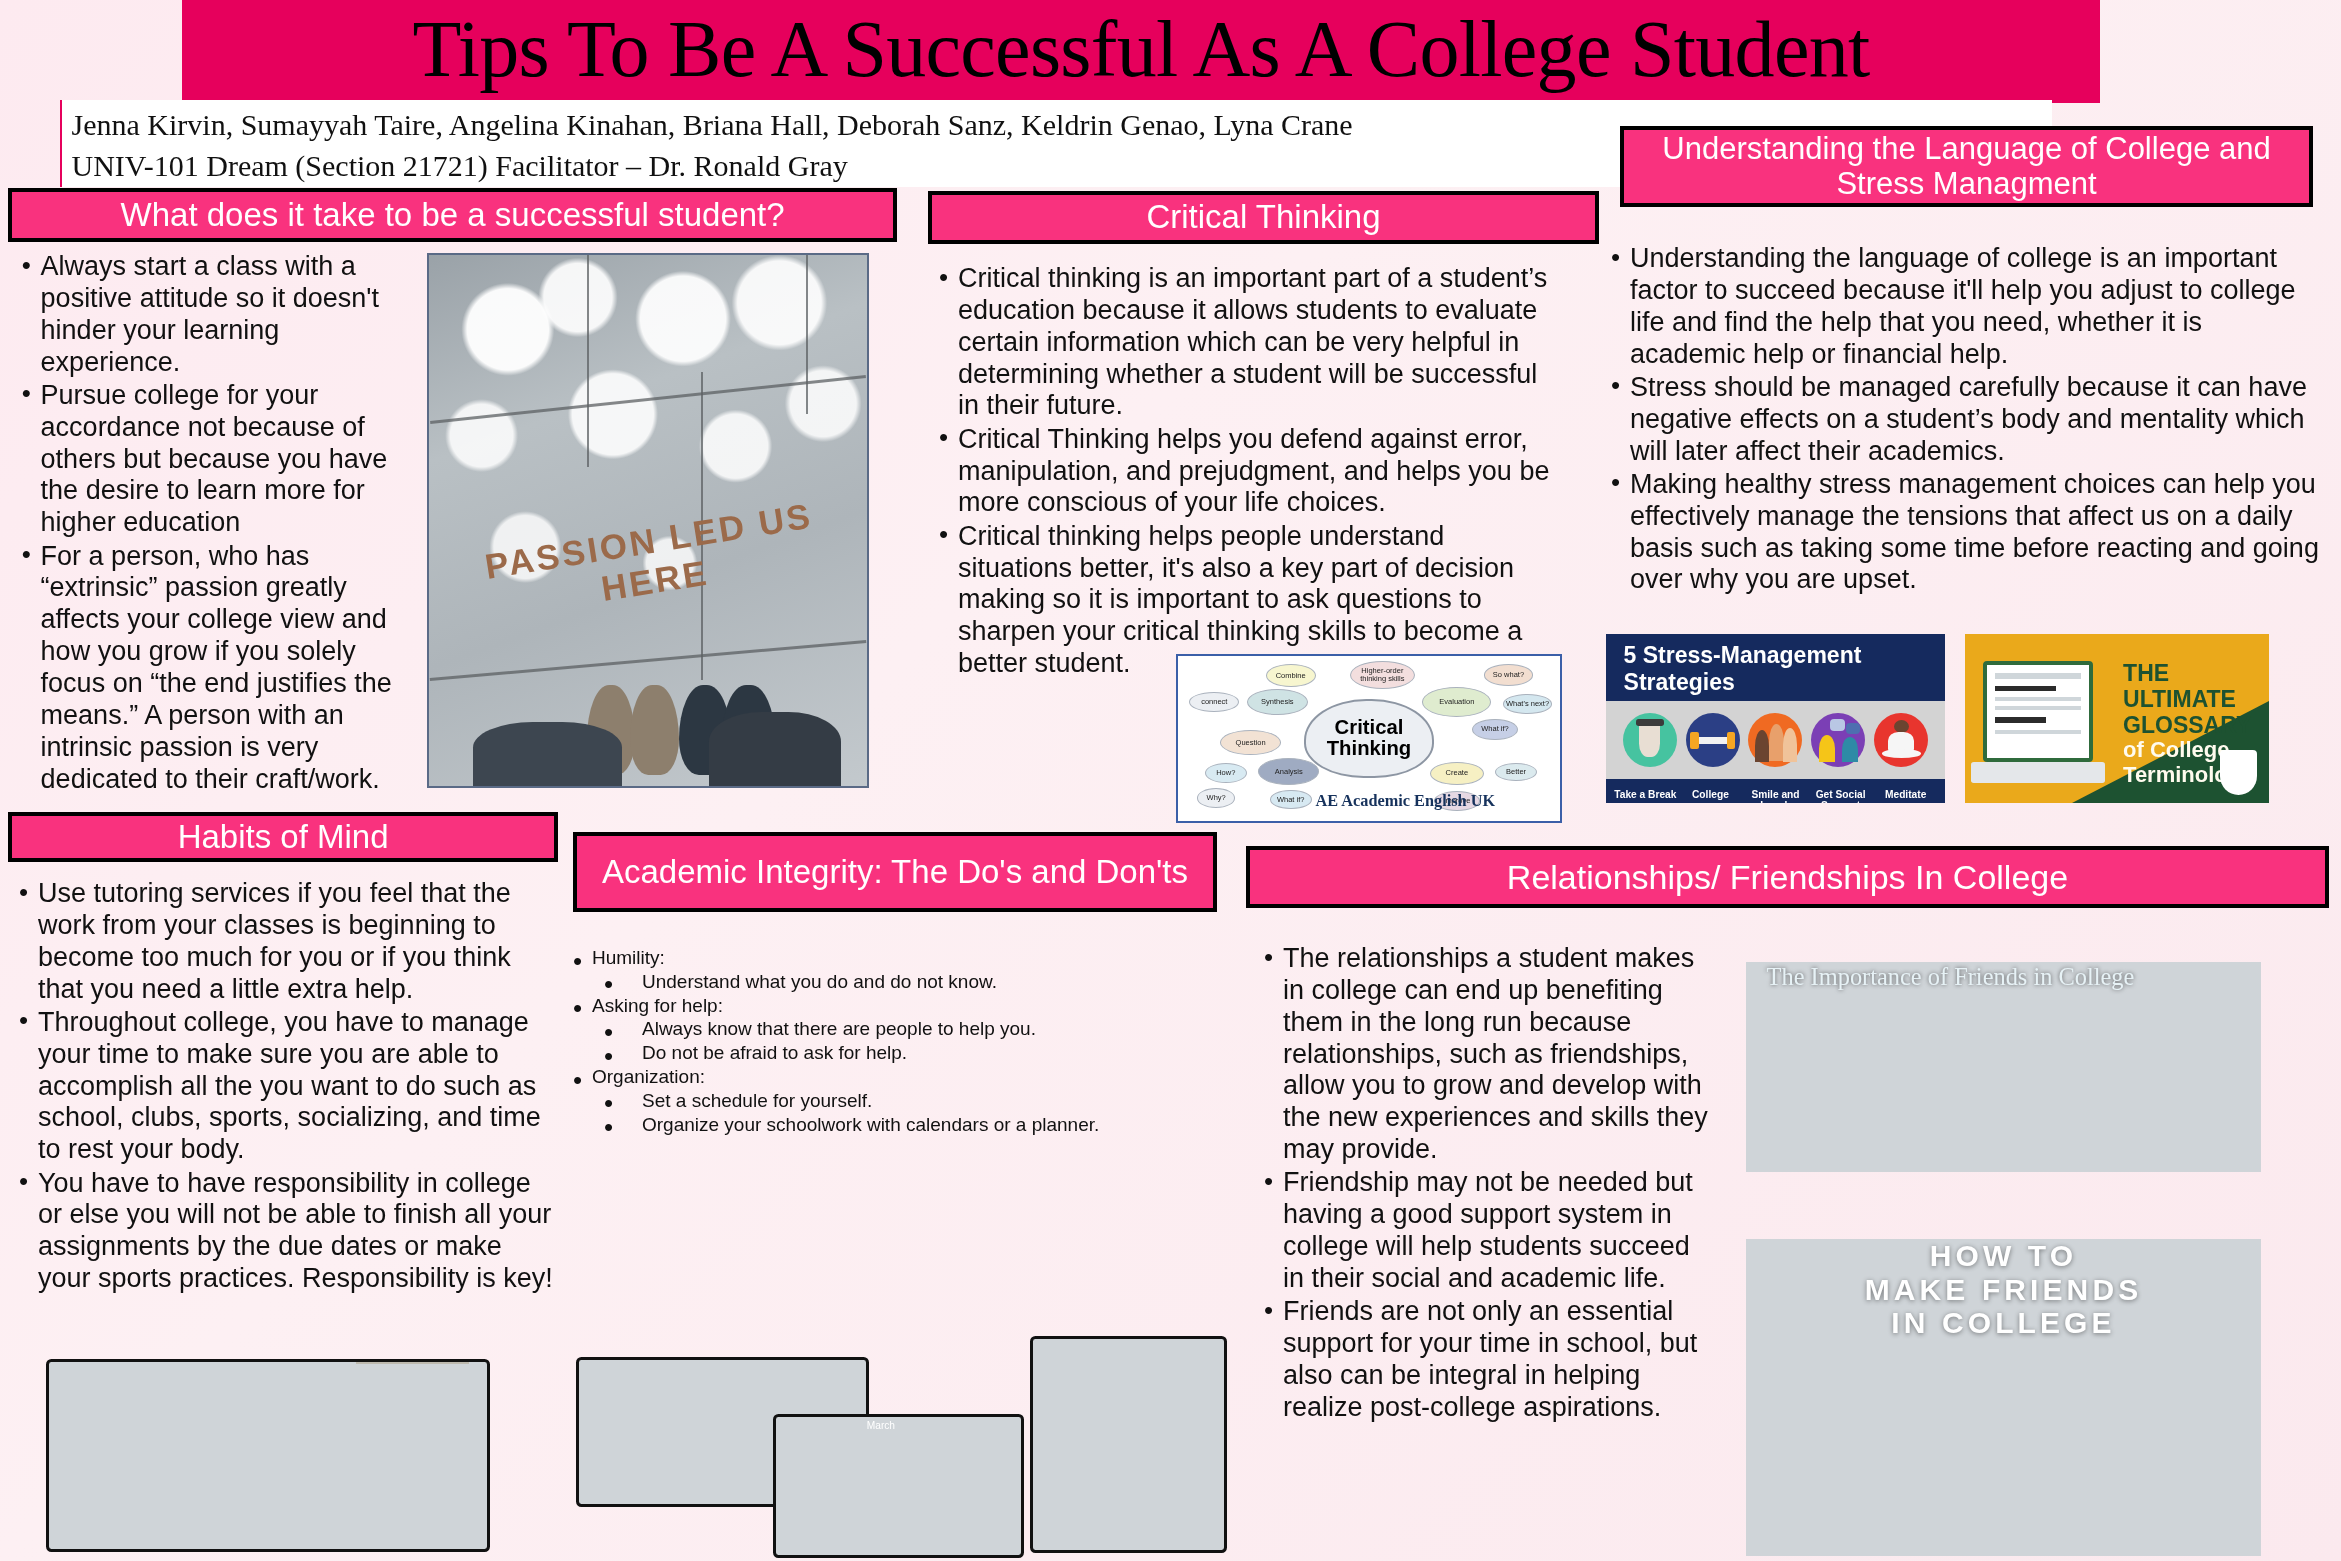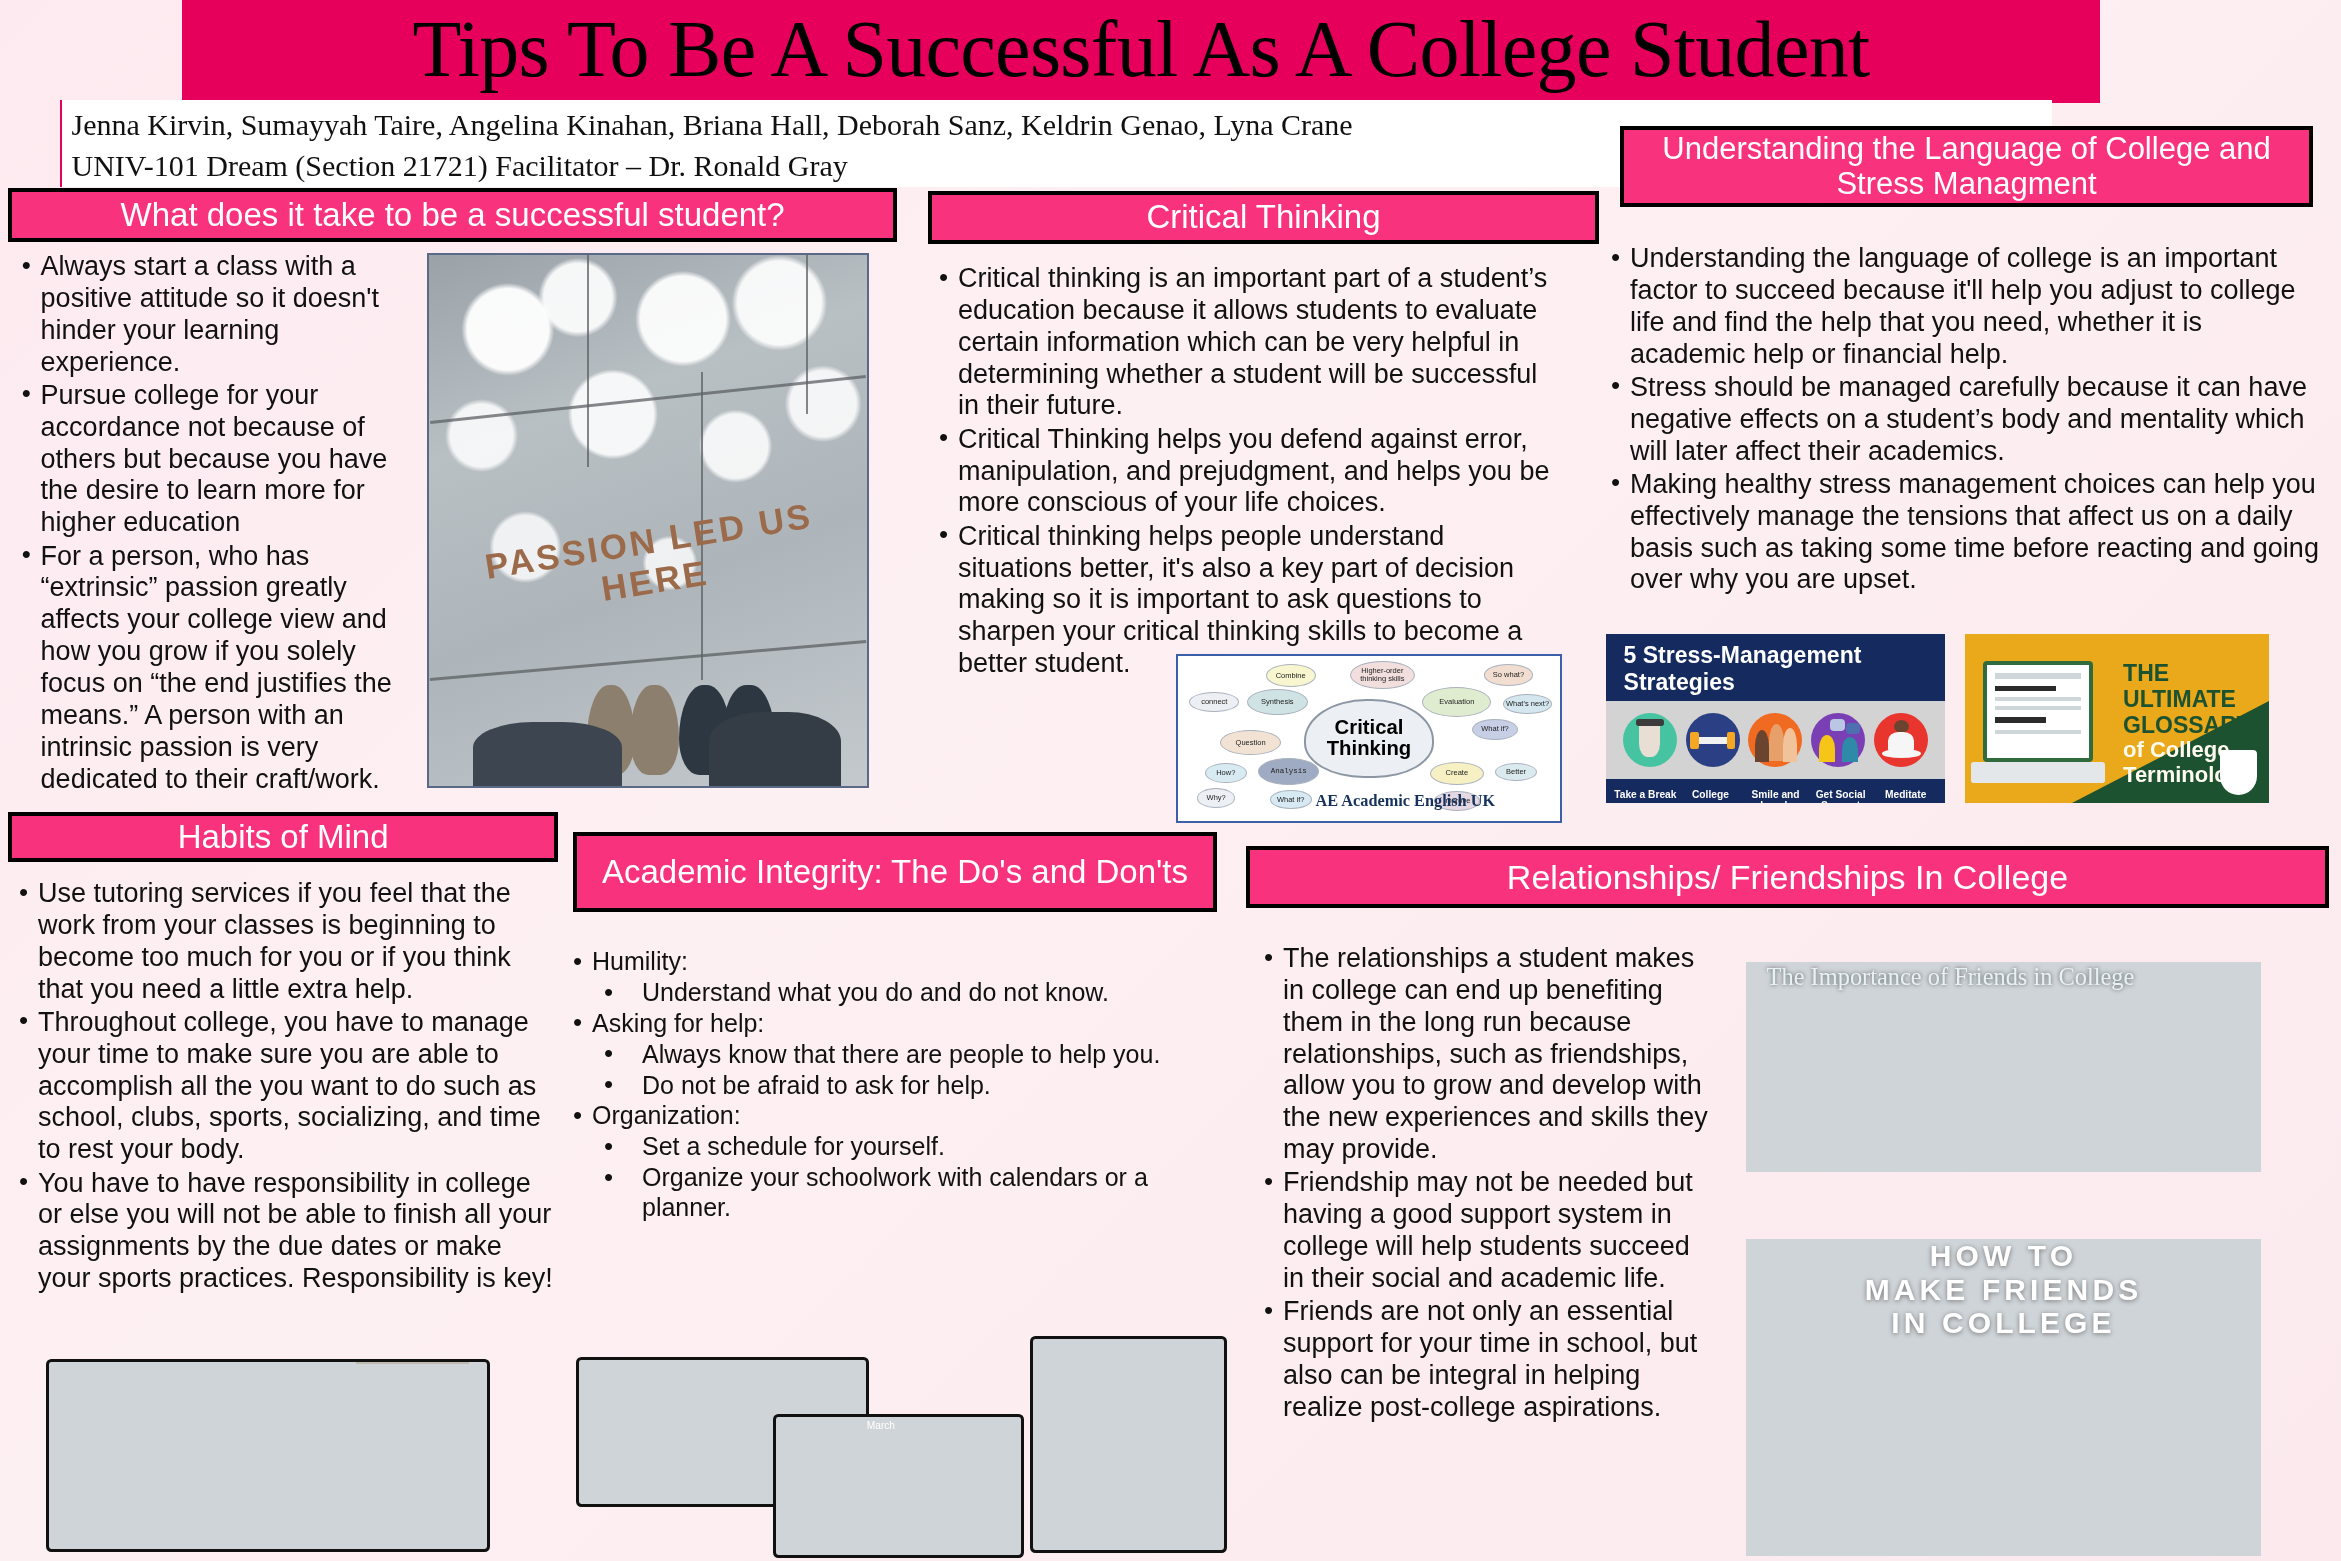--- a/index.html
+++ b/index.html
@@ -319,21 +319,21 @@
       <div class="ct-bubble" style="left:23%; top:5%;  width:13%; height:14%; background:#f7f6cf;">Combine</div>
       <div class="ct-bubble" style="left:45%; top:3%;  width:17%; height:17%; background:#f3dede;">Higher-order thinking skills</div>
       <div class="ct-bubble" style="left:80%; top:5%;  width:13%; height:13%; background:#f2ded0;">So what?</div>
       <div class="ct-bubble" style="left:3%;  top:22%; width:13%; height:12%; background:#e4 efe4;">connect</div>
       <div class="ct-bubble" style="left:18%; top:20%; width:16%; height:16%; background:#cfe3e4;">Synthesis</div>
       <div class="ct-bubble" style="left:64%; top:19%; width:18%; height:18%; background:#dfeccf;">Evaluation</div>
       <div class="ct-bubble" style="left:85%; top:23%; width:13%; height:12%; background:#d4e7ef;">What's next?</div>
       <div class="ct-bubble" style="left:11%; top:45%; width:16%; height:15%; background:#f2e2d4;">Question</div>
       <div class="ct-bubble" style="left:77%; top:38%; width:12%; height:13%; background:#c6cfe6;">What if?</div>
       <div class="ct-bubble" style="left:7%;  top:65%; width:11%; height:12%; background:#d8eaf2;">How?</div>
-      <div class="ct-bubble" style="left:21%; top:62%; width:16%; height:16%; background:#9fabc2;font-family:Liberation Mono, monospace;">Analysis</div>
+      <div class="ct-bubble" style="left:21%; top:62%; width:16%; height:16%; background:#9fabc2;">Analysis</div>
       <div class="ct-bubble" style="left:66%; top:64%; width:14%; height:14%; background:#f6f0c3;">Create</div>
       <div class="ct-bubble" style="left:83%; top:65%; width:11%; height:11%; background:#dbeaee;">Better</div>
       <div class="ct-bubble" style="left:5%;  top:80%; width:10%; height:12%; background:#eceff3;">Why?</div>
       <div class="ct-bubble" style="left:24%; top:81%; width:11%; height:12%; background:#d7e9f2;">What if?</div>
       <div class="ct-bubble" style="left:67%; top:82%; width:12%; height:12%; background:#e6d8e3;">Improve</div>
       <div class="ct-core">Critical Thinking</div>
       <div class="ct-logo">AE Academic English UK</div>
     </div>
   </div>
 
@@ -438,21 +438,21 @@
       <div style="position:absolute;left:33%;bottom:24%;width:16%;height:9%;background:#f3d22b;"></div>
       <div style="position:absolute;left:30%;bottom:12%;width:22%;height:10%;background:#f2e8d8;"></div>
       <div style="position:absolute;left:55%;bottom:10%;width:26%;height:12%;background:#f6f4ef;"></div>
     </div>
   </div>
 
   <div class="hdr" style="left:573px; top:832px; width:644px; height:80px; font-size:33px;">
     <span>Academic Integrity: The Do's and Don'ts</span>
   </div>
 
-  <div class="body-text" style="left:569px; top:947px; width:651px; font-size:25px;">
+  <div class="body-text" style="left:569px; top:947px; width:651px; font-size:19px;">
     <ul>
       <li>Humility:</li>
       <li class="sub">Understand what you do and do not know.</li>
       <li>Asking for help:</li>
       <li class="sub">Always know that there are people to help you.</li>
       <li class="sub">Do not be afraid to ask for help.</li>
       <li>Organization:</li>
       <li class="sub">Set a schedule for yourself.</li>
       <li class="sub">Organize your schoolwork with calendars or a planner.</li>
     </ul>

